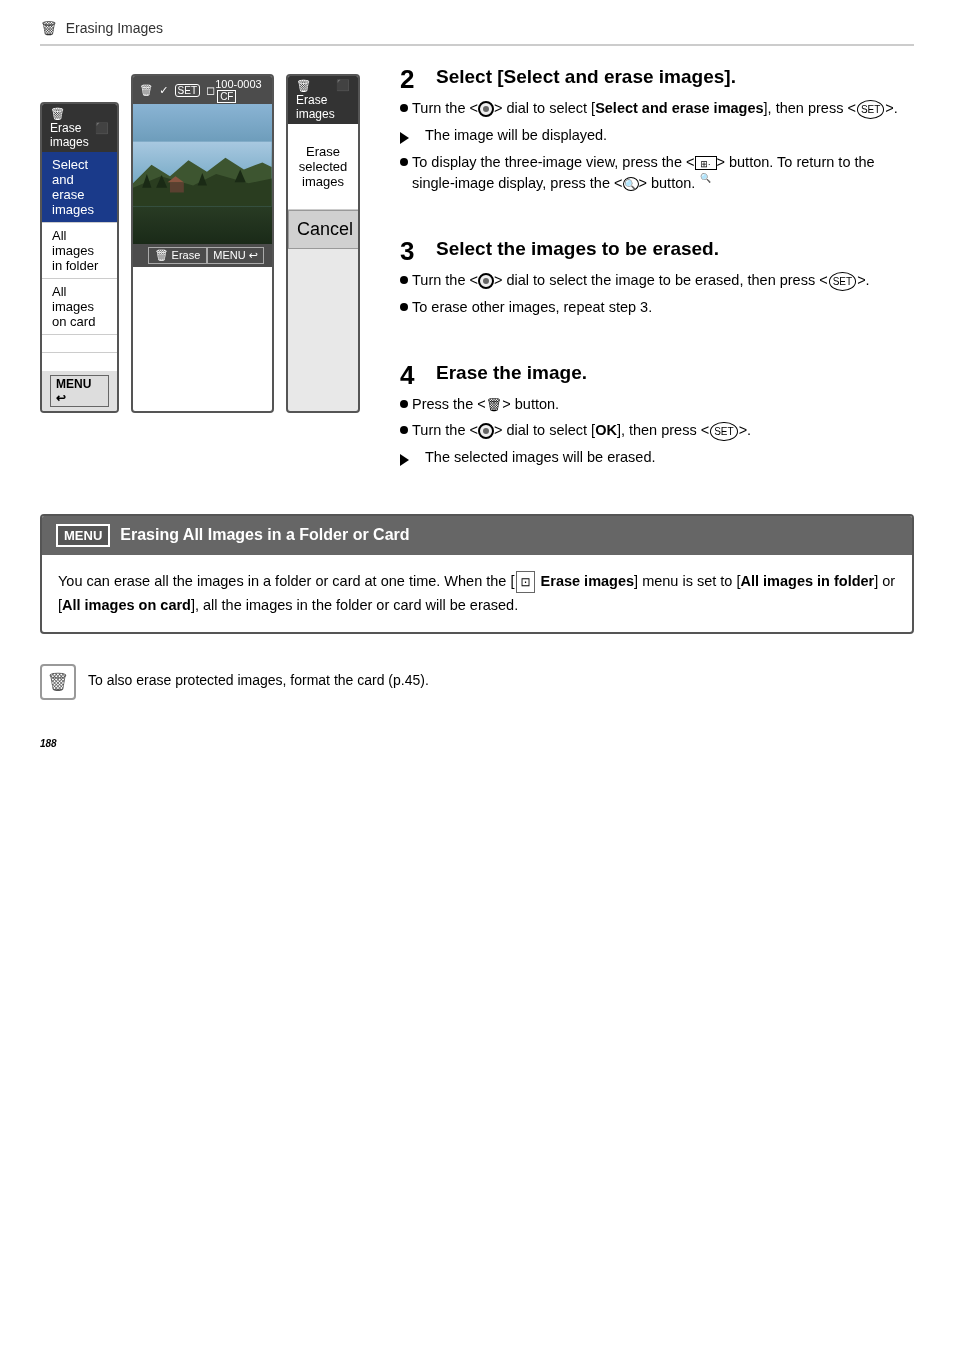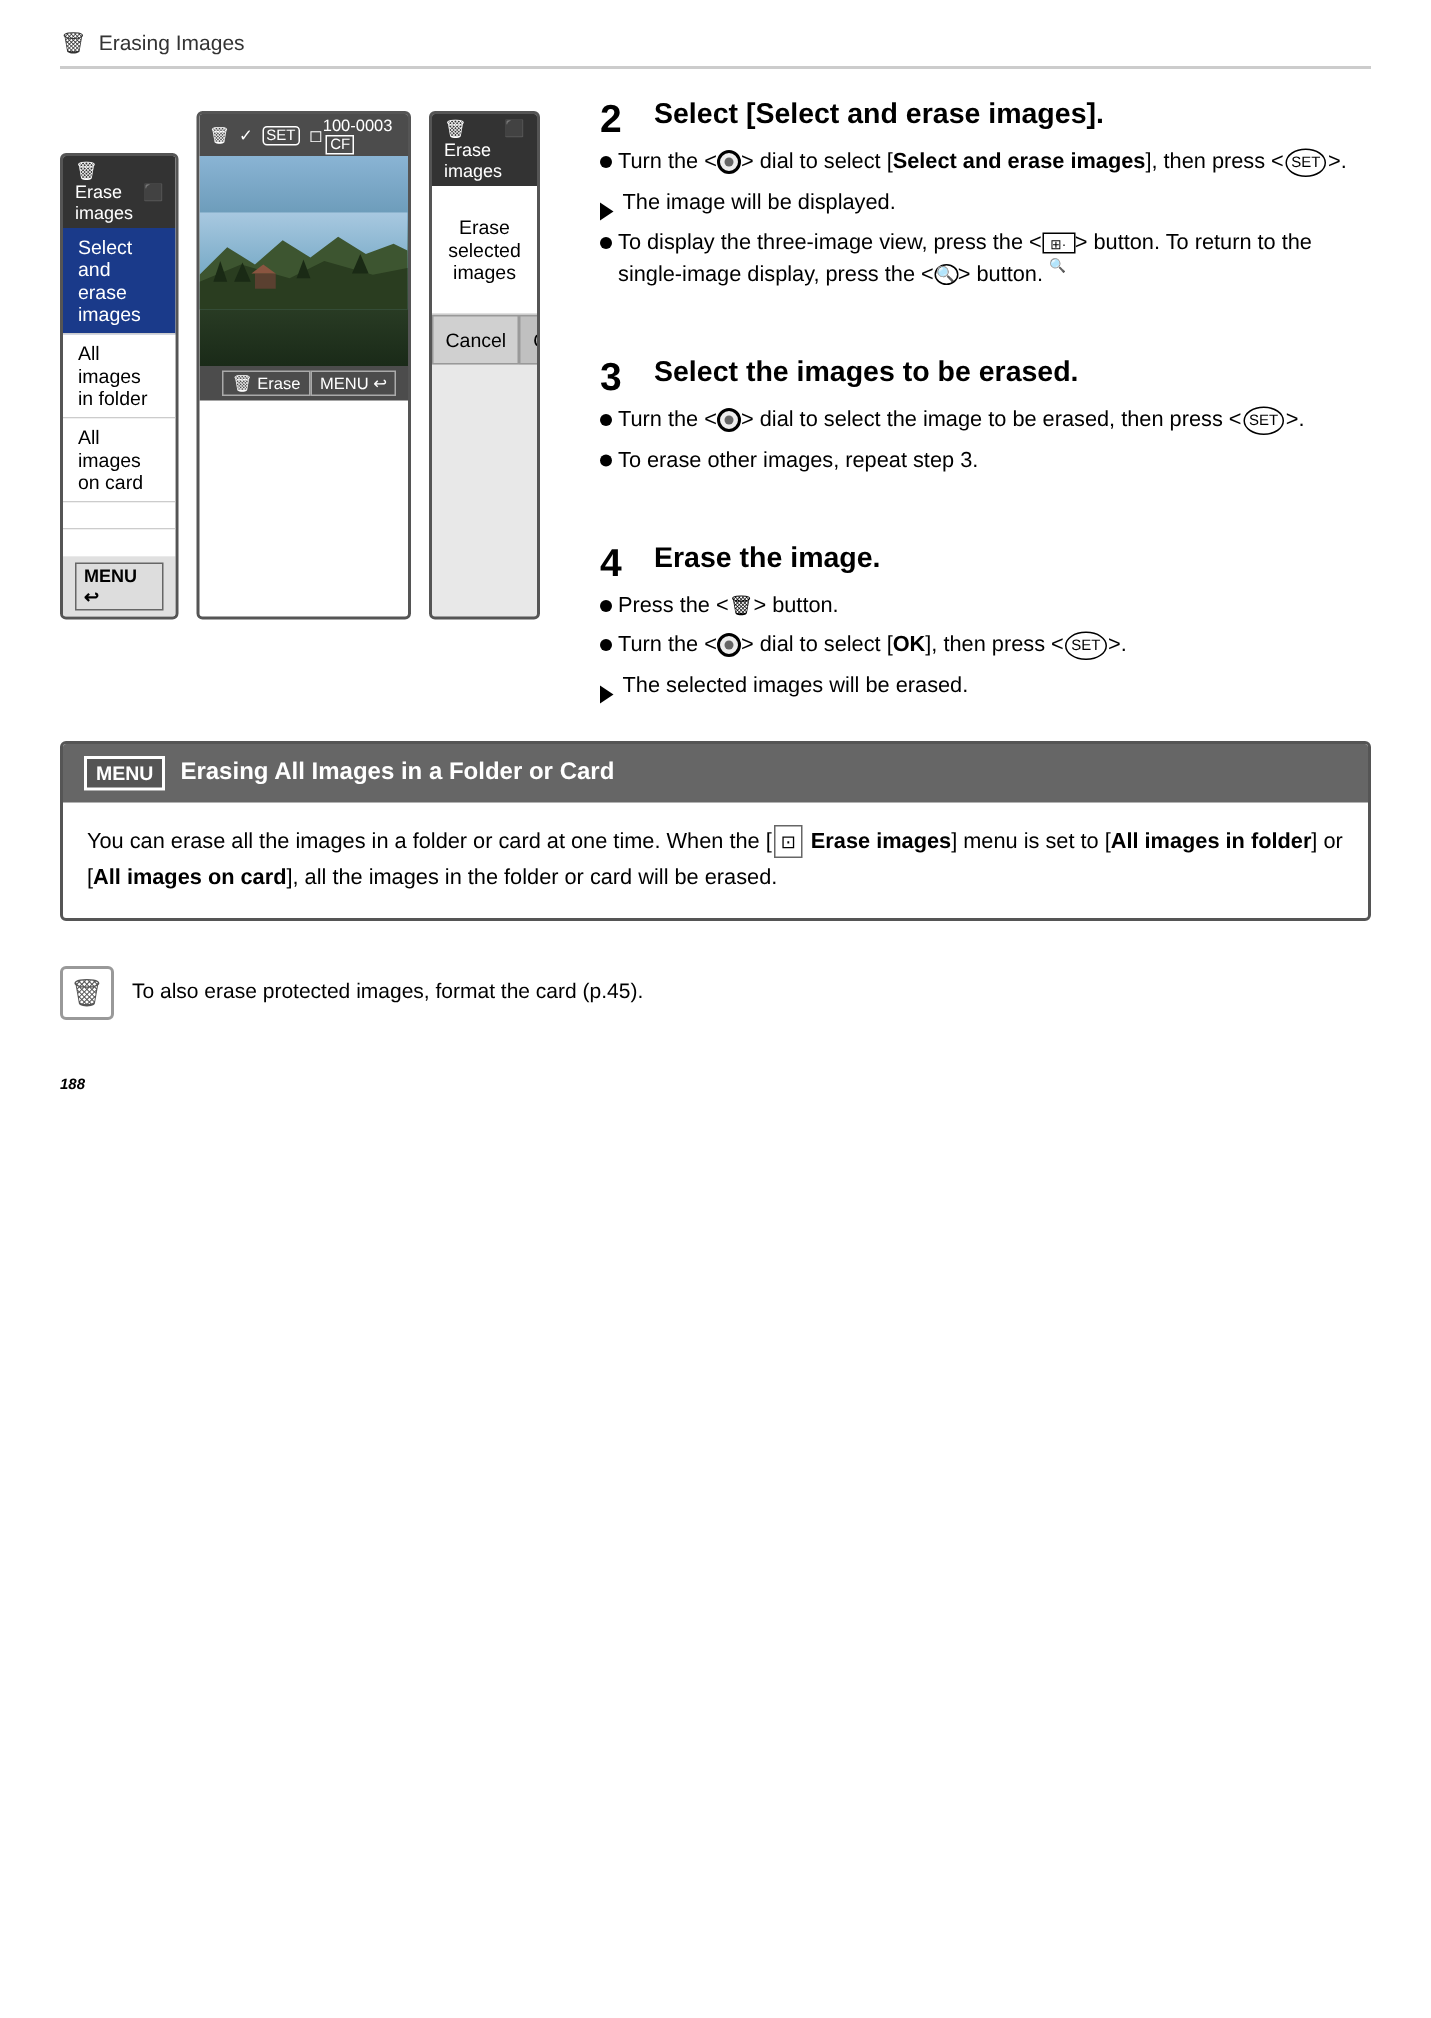--- a/index.html
+++ b/index.html
@@ -142,21 +142,21 @@
       justify-content: center;
     }
     .erase-screen-buttons {
       display: flex;
       border-top: 1px solid #ccc;
     }
     .erase-btn {
       flex: 1;
       padding: 8px;
       text-align: center;
-      font-size: 13px;
+      font-size: 18px;
       border: 1px solid #999;
       background: #d0d0d0;
       cursor: pointer;
     }
     .erase-btn.ok {
       background: #c0c0c0;
     }
     .step-number-row {
       display: flex;
       align-items: flex-start;
@@ -189,22 +189,22 @@
     .bullet-circle {
       width: 8px;
       height: 8px;
       background: #000;
       border-radius: 50%;
       flex-shrink: 0;
       margin-top: 6px;
     }
     .arrow-item {
       display: flex;
-      align-items: flex-end;
-      gap: 6px;
+      align-items: center;
+      gap: 16px;
       margin-bottom: 5px;
       font-size: 14.5px;
       line-height: 1.5;
     }
     .arrow-triangle {
       width: 0;
       height: 0;
       border-top: 6px solid transparent;
       border-bottom: 6px solid transparent;
       border-left: 9px solid #000;
@@ -462,21 +462,21 @@
           <div class="arrow-item">
             <div class="arrow-triangle"></div>
             <div>The selected images will be erased.</div>
           </div>
         </div>
       </div>
 
     </div>
   </div>
 
-  <div class="bottom-section" style="margin-top:20px;">
+  <div class="bottom-section" style="margin-top:40px;">
     <div class="bottom-header">
       <span class="menu-badge">
         <span>MENU</span>
       </span>
       <span>Erasing All Images in a Folder or Card</span>
     </div>
     <div class="bottom-body">
       <p>
         You can erase all the images in a folder or card at one time. When the
         [<span style="border:1px solid #666; padding:0 3px; font-size:12px; display:inline-block; vertical-align:middle; margin:0 2px;">⊡</span> <b>Erase images</b>] menu is set to [<b>All images in folder</b>] or [<b>All images on card</b>], all the images in the folder or card will be erased.

